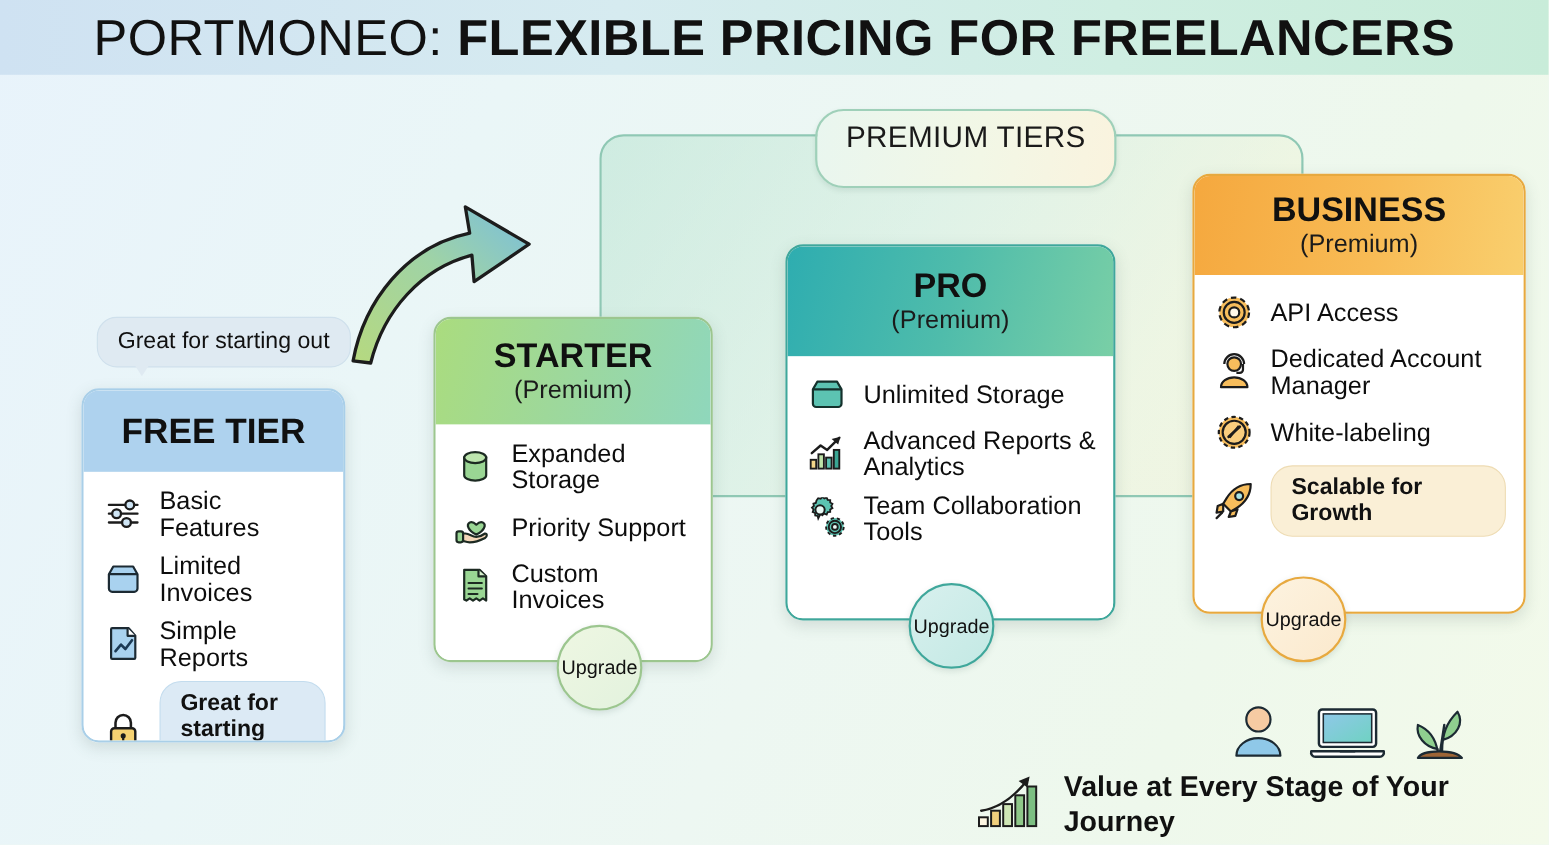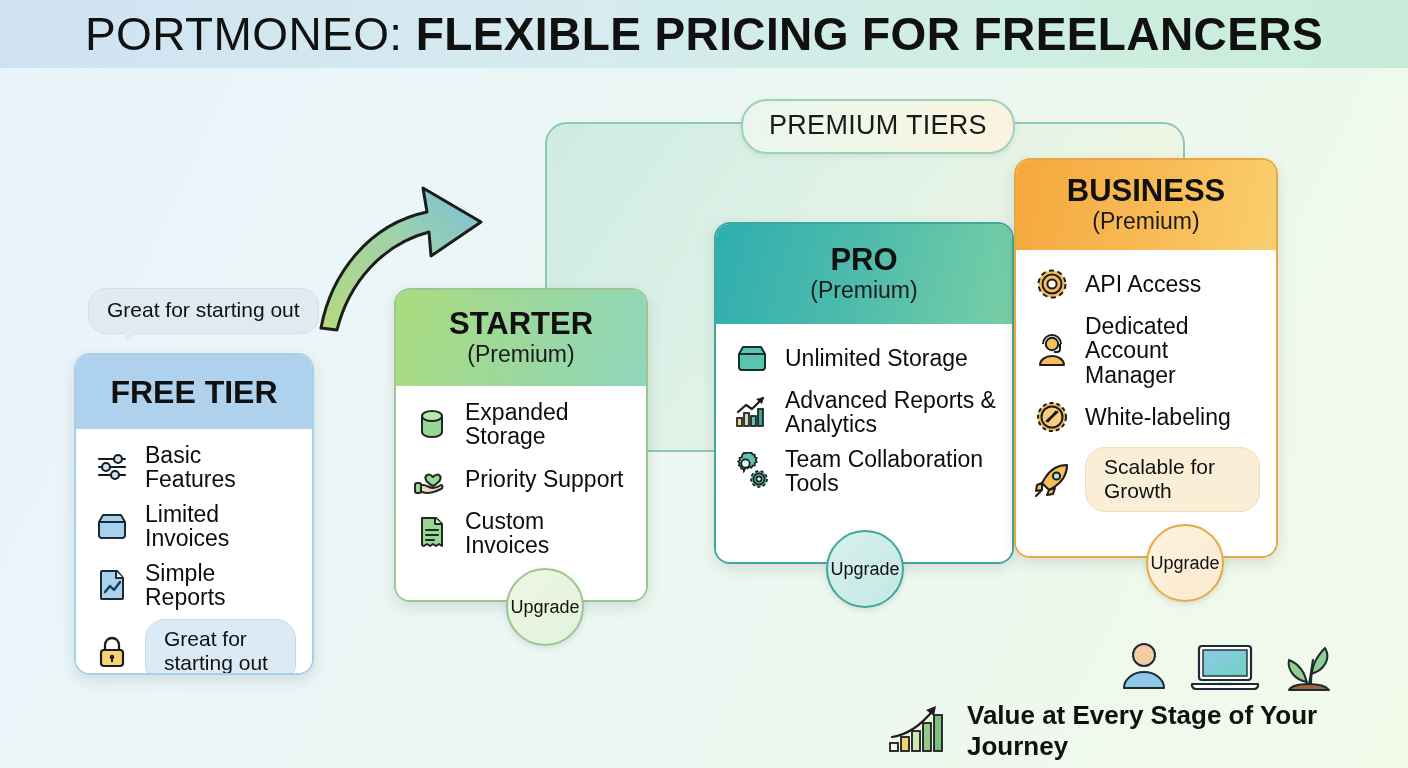--- a/index.html
+++ b/index.html
@@ -18,37 +18,37 @@
   #title{font-size:46px;letter-spacing:.4px;color:#111;white-space:nowrap;}
   #title .t-light{font-weight:400;}
   #title .t-bold{font-weight:700;}
 
   
   #bracket{position:absolute;left:545px;top:122px;width:640px;height:330px;
     border:2px solid #8fc8b4;border-radius:22px;
     background:linear-gradient(125deg,rgba(168,221,196,.42) 0%,rgba(196,232,210,.34) 40%,rgba(238,241,202,.30) 75%,rgba(246,236,196,.28) 100%);
     box-sizing:border-box;}
   #premium-pill{position:absolute;left:741px;top:99px;
-    padding:9px 26px 11px;border:2px solid #9fd0b9;border-radius:26px;
+    padding:9px 26px 28px;border:2px solid #9fd0b9;border-radius:26px;
     background:linear-gradient(100deg,#e9f6ef 0%,#f2f7e6 55%,#faf3de 100%);
     font-size:27px;color:#1a1a1a;letter-spacing:.3px;box-shadow:0 2px 5px rgba(90,130,110,.14);}
 
   
   .card{position:absolute;border-radius:16px;background:#fff;box-sizing:border-box;
     box-shadow:0 5px 14px rgba(70,95,90,.17);overflow:visible;}
   .card-inner{position:absolute;inset:0;border-radius:16px;overflow:hidden;
     display:flex;flex-direction:column;border:2px solid transparent;box-sizing:border-box;}
   .card-head{flex:0 0 auto;display:flex;flex-direction:column;align-items:center;justify-content:center;}
   .card-title{font-weight:700;color:#101010;line-height:1.02;}
   .card-sub{font-weight:400;color:#1b1b1b;}
   .card-body{flex:1 1 auto;background:#fff;padding:14px 16px 0 16px;box-sizing:border-box;}
   .feat{display:flex;align-items:center;gap:13px;margin-bottom:10px;}
   .feat-ico{flex:0 0 auto;width:40px;height:40px;display:flex;align-items:center;justify-content:center;}
   .feat-txt{font-size:23px;color:#0d0d0d;line-height:1.06;font-weight:400;}
-  .badge{display:inline-block;padding:7px 18px 8px;border-radius:20px;font-size:21px;color:#111;}
+  .badge{display:inline-block;padding:7px 18px 8px;border-radius:20px;font-size:21px;color:#111;font-weight:bold;}
 
   
   #card-free{left:74px;top:353px;width:240px;height:322px;}
   #card-free .card-inner{border-color:#a9cfe8;}
   #card-free .card-head{height:74px;background:#aed2ee;}
   #card-free .card-title{font-size:32px;}
   #card-free .badge{background:#dceaf5;border:1px solid #c3dcee;}
 
   
   #card-starter{left:394px;top:288px;width:254px;height:314px;}
@@ -58,21 +58,21 @@
   #card-starter .card-sub{font-size:23px;margin-top:1px;}
 
   
   #card-pro{left:714px;top:222px;width:300px;height:342px;}
   #card-pro .card-inner{border-color:#3fa79b;}
   #card-pro .card-head{height:100px;background:linear-gradient(105deg,#2eadb0 0%,#4fbcab 50%,#79cfa6 100%);}
   #card-pro .card-title{font-size:31px;}
   #card-pro .card-sub{font-size:23px;margin-top:1px;}
 
   
-  #card-business{left:1014px;top:158px;width:264px;height:400px;}
+  #card-business{left:1084px;top:158px;width:303px;height:400px;}
   #card-business .card-inner{border-color:#e7a93f;}
   #card-business .card-head{height:90px;background:linear-gradient(100deg,#f5a83e 0%,#f8bb55 55%,#f9cf6e 100%);}
   #card-business .card-title{font-size:31px;}
   #card-business .card-sub{font-size:23px;margin-top:1px;}
   #card-business .badge{background:#faefd6;border:1px solid #eedcb4;}
 
   
   .upgrade{position:absolute;width:74px;height:74px;border-radius:50%;
     display:flex;align-items:center;justify-content:center;font-size:18px;color:#111;
     box-shadow:0 2px 6px rgba(80,110,100,.18);}

